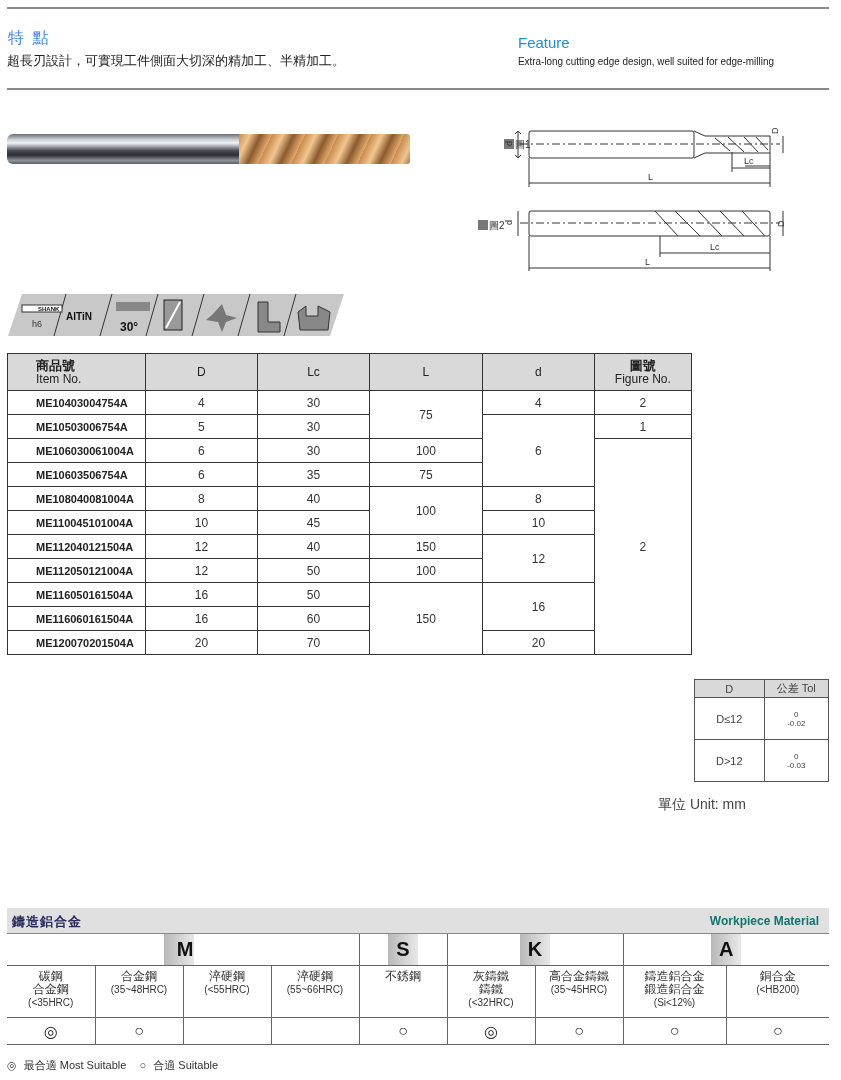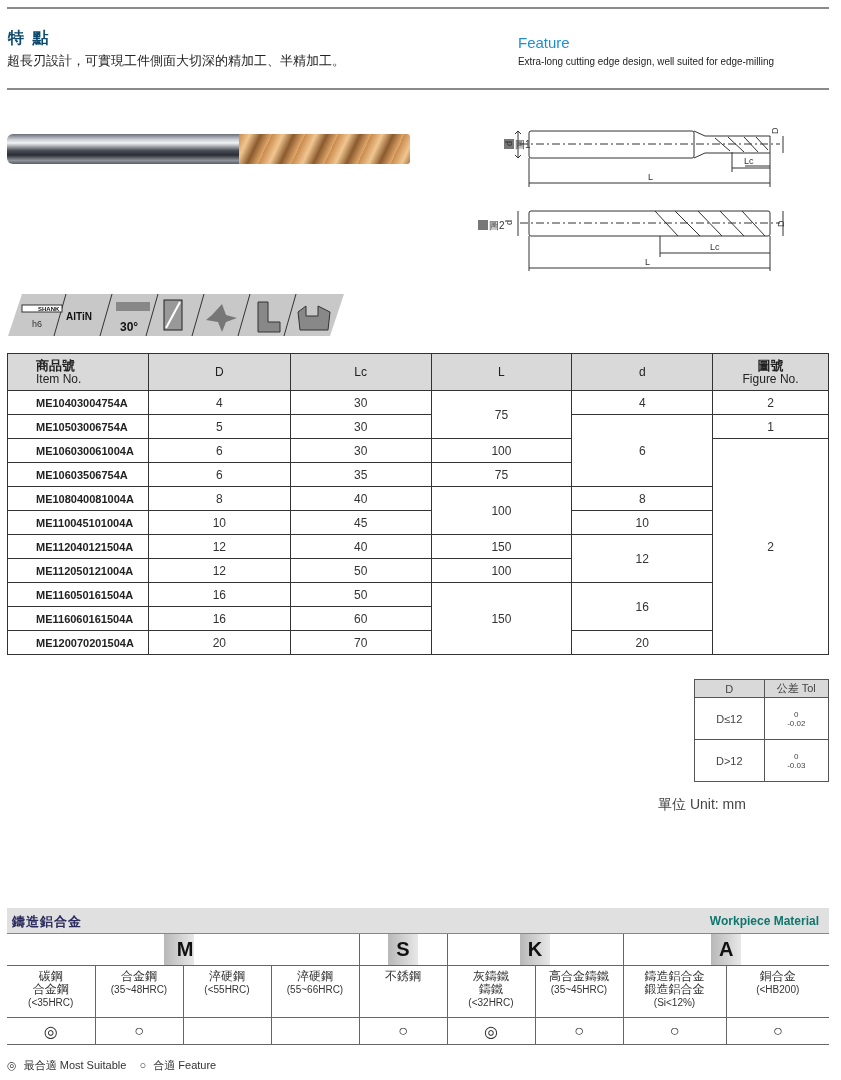--- a/index.html
+++ b/index.html
@@ -1,21 +1,21 @@
 <!DOCTYPE html>
 <html><head>
 <meta charset="utf-8">
 <style>
   * { box-sizing: border-box; margin: 0; padding: 0; }
   html, body { width: 841px; height: 1080px; background: #ffffff; overflow: hidden; }
   body { position: relative; font-family: "Liberation Sans", "DejaVu Sans", sans-serif; color: #222; }
 
   .hr { position: absolute; left: 7px; width: 822px; height: 2px; background: #8a8a8a; }
 
-  .feat-zh-title { position: absolute; left: 8px; top: 28px; font-size: 16px; font-weight: bold; color: #0c4a6e; letter-spacing: 2px; }
+  .feat-zh-title { position: absolute; left: 8px; top: 28px; font-size: 16px; font-weight: normal; color: #3b82f6; letter-spacing: 2px; }
   .feat-zh-desc { position: absolute; left: 7px; top: 52px; font-size: 13px; color: #222; }
   .feat-en-title { position: absolute; left: 518px; top: 34px; font-size: 15px; font-weight: normal; color: #1e8fd0; font-family: "Liberation Sans", sans-serif; }
   .feat-en-desc { position: absolute; left: 518px; top: 55px; font-size: 11px; color: #222; font-family: "Liberation Sans Narrow", "Liberation Sans", sans-serif; transform: scaleX(0.9); transform-origin: left; }
 
   
   .tool-photo { position: absolute; left: 7px; top: 134px; width: 403px; height: 30px; }
   .tool-shank { position: absolute; left: 0; top: 0; width: 232px; height: 30px; border-radius: 6px 0 0 6px;
     background: linear-gradient(to bottom, #6a6f77 0%, #c9cdd3 18%, #f2f3f5 30%, #4a4f57 55%, #2a2d33 70%, #8e939b 88%, #5a5e66 100%); }
   .tool-flute { position: absolute; left: 232px; top: 0; width: 171px; height: 30px;
     background: repeating-linear-gradient(115deg, #c98a4e 0px, #f1c690 10px, #8b5a2e 20px, #e3a96b 30px); border-radius: 0 3px 3px 0; }
@@ -23,21 +23,21 @@
   
   .drawing { position: absolute; }
   .fig-label { position: absolute; font-size: 10px; color: #333; }
   .fig-box { display: inline-block; width: 10px; height: 10px; background: #777; vertical-align: -1px; margin-right: 1px; }
 
   
   .icon-strip { position: absolute; left: 8px; top: 294px; width: 336px; height: 42px; }
 
   
   table { border-collapse: collapse; }
-  .spec-table { position: absolute; left: 7px; top: 353px; width: 822px; }
+  .spec-table { position: absolute; left: 7px; top: 353px; width: 685px; }
   .spec-table th, .spec-table td { border: 1px solid #333; text-align: center; font-size: 12px; color: #333; font-weight: normal; }
   .spec-table th { background: #d9d9d9; height: 37px; font-size: 12px; color: #222; }
   .spec-table td { height: 24px; font-family: "Liberation Sans", sans-serif; }
   .spec-table td.item { font-weight: bold; text-align: left; padding-left: 28px; font-size: 11px; color: #222; }
   .th-zh { display: block; font-weight: bold; font-size: 13px; line-height: 14px; }
   .th-en { display: block; font-size: 12px; line-height: 13px; }
   .th-item { text-align: left !important; padding-left: 28px; }
 
   
   .tol-table { position: absolute; left: 694px; top: 679px; width: 135px; }
@@ -362,14 +362,14 @@
     <td>○</td>
   </tr>
 </tbody>
   </table>
 
 <div class="legend">
   <span>◎</span>
   <span>最合適 Most Suitable</span>
   &nbsp;
   <span>○</span>
-  <span>合適 Feature</span>
+  <span>合適 Suitable</span>
 </div>
 
 </body></html>

